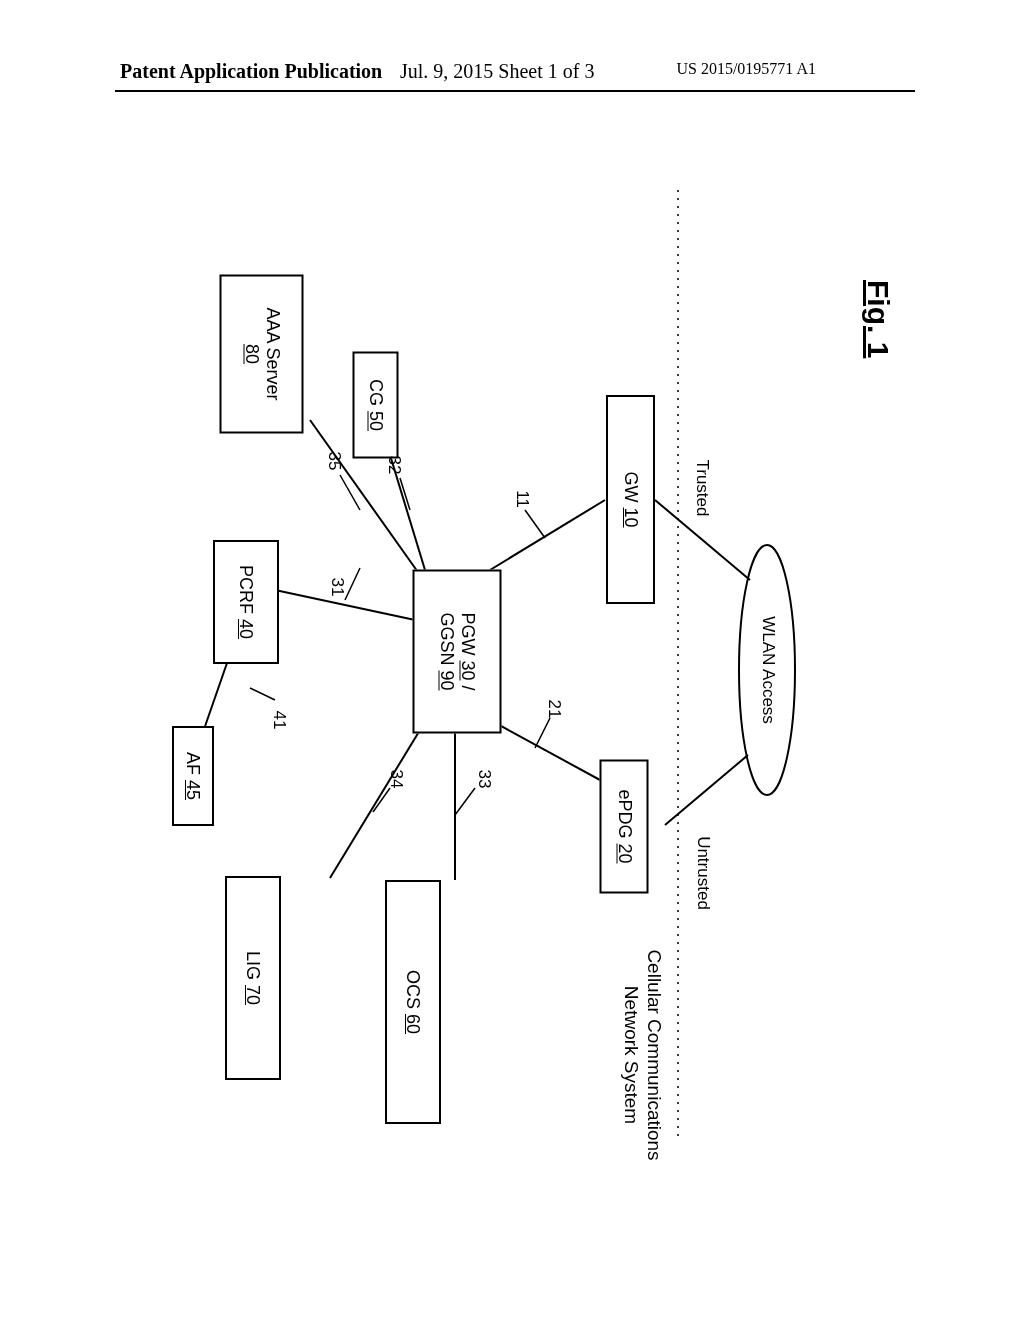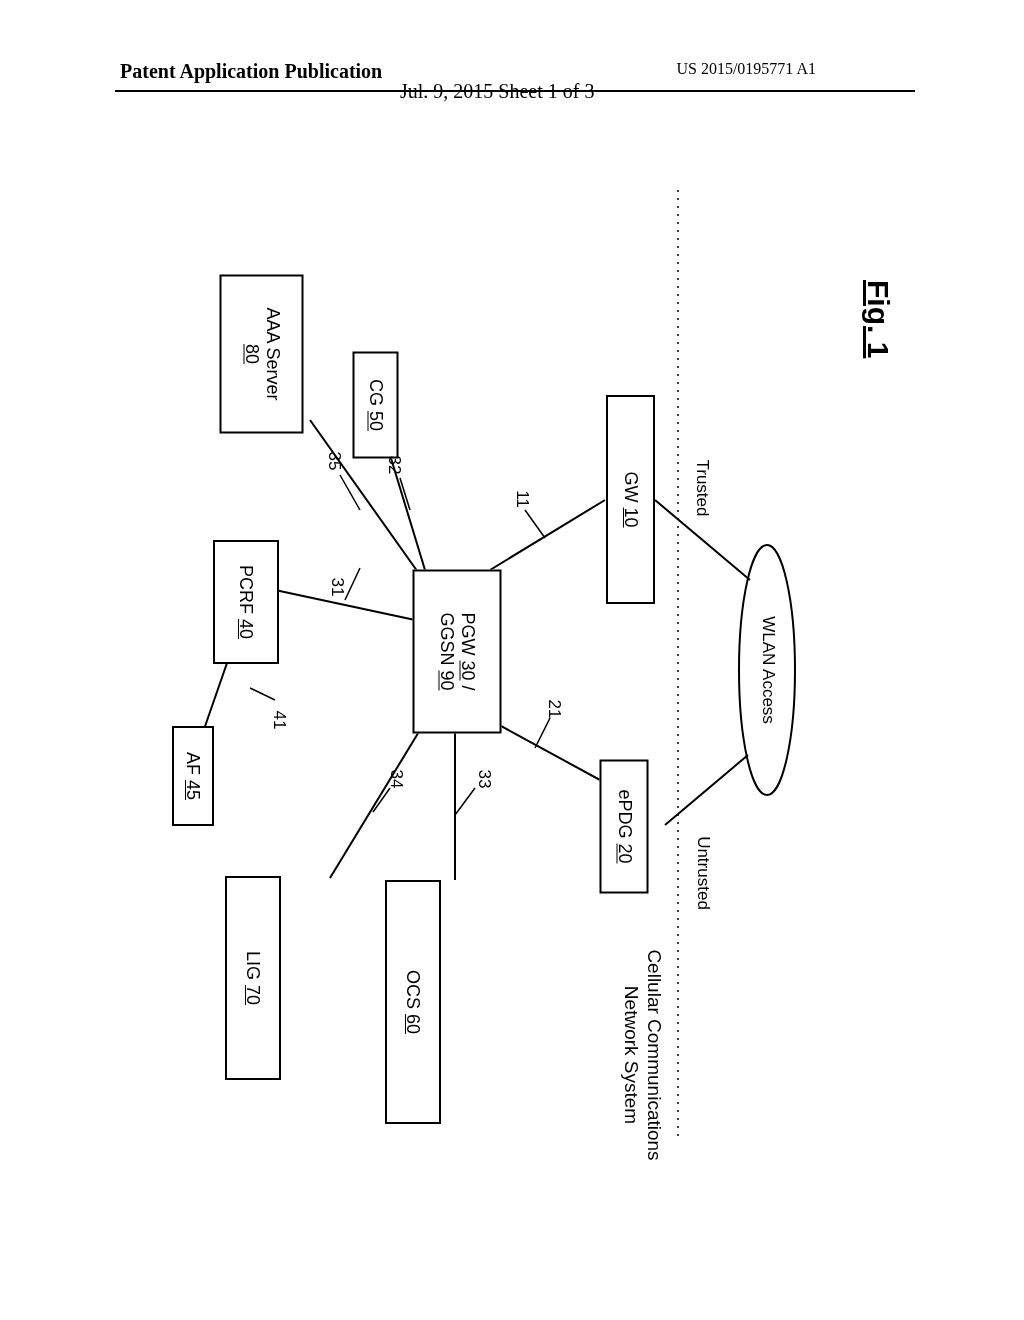--- a/index.html
+++ b/index.html
@@ -26,21 +26,20 @@
   .header-left {
     position: absolute;
     left: 120px;
     font-weight: bold;
     font-size: 20px;
   }
   .header-center {
     position: absolute;
     left: 400px;
     font-size: 20px;
-    margin-top: 20px;
   }
   .header-right {
     position: absolute;
     right: 120px;
     font-size: 16px;
   }
   .hr {
     position: absolute;
     top: 90px;
     left: 115px;

